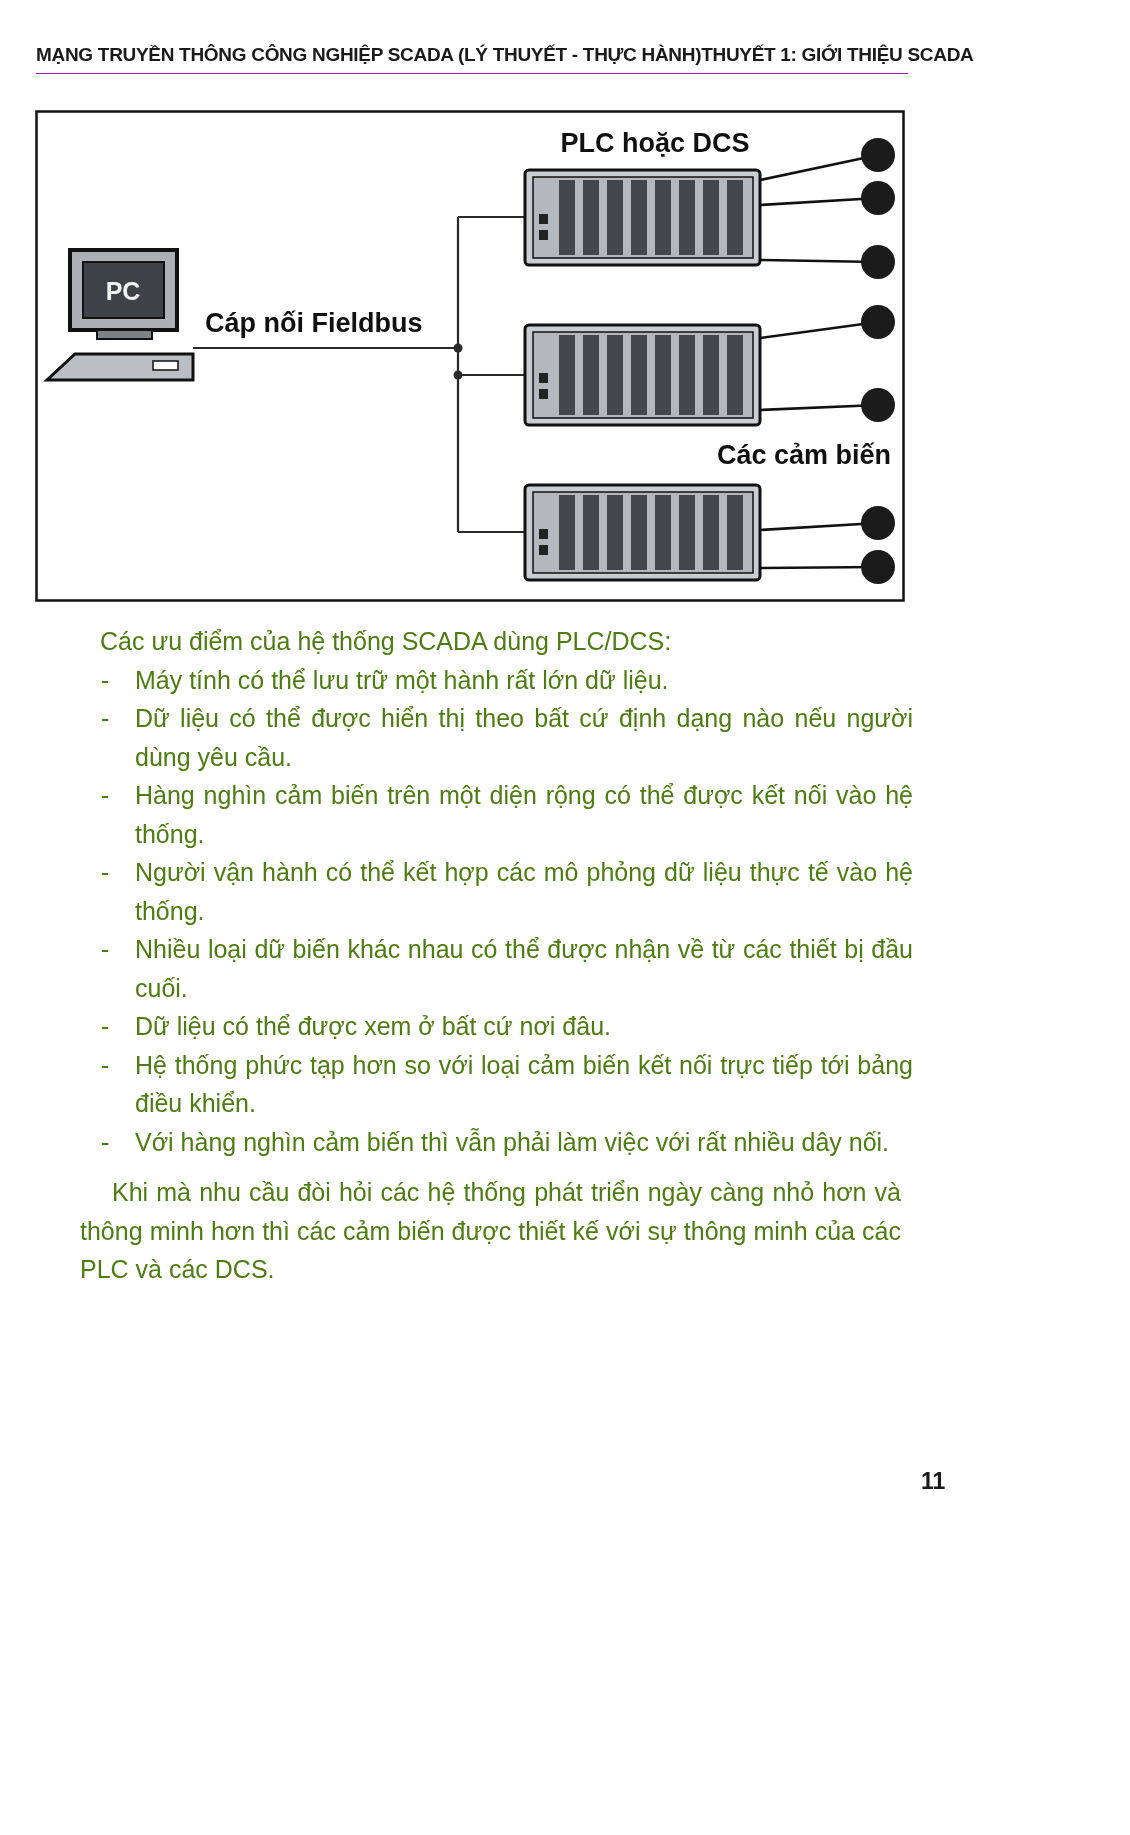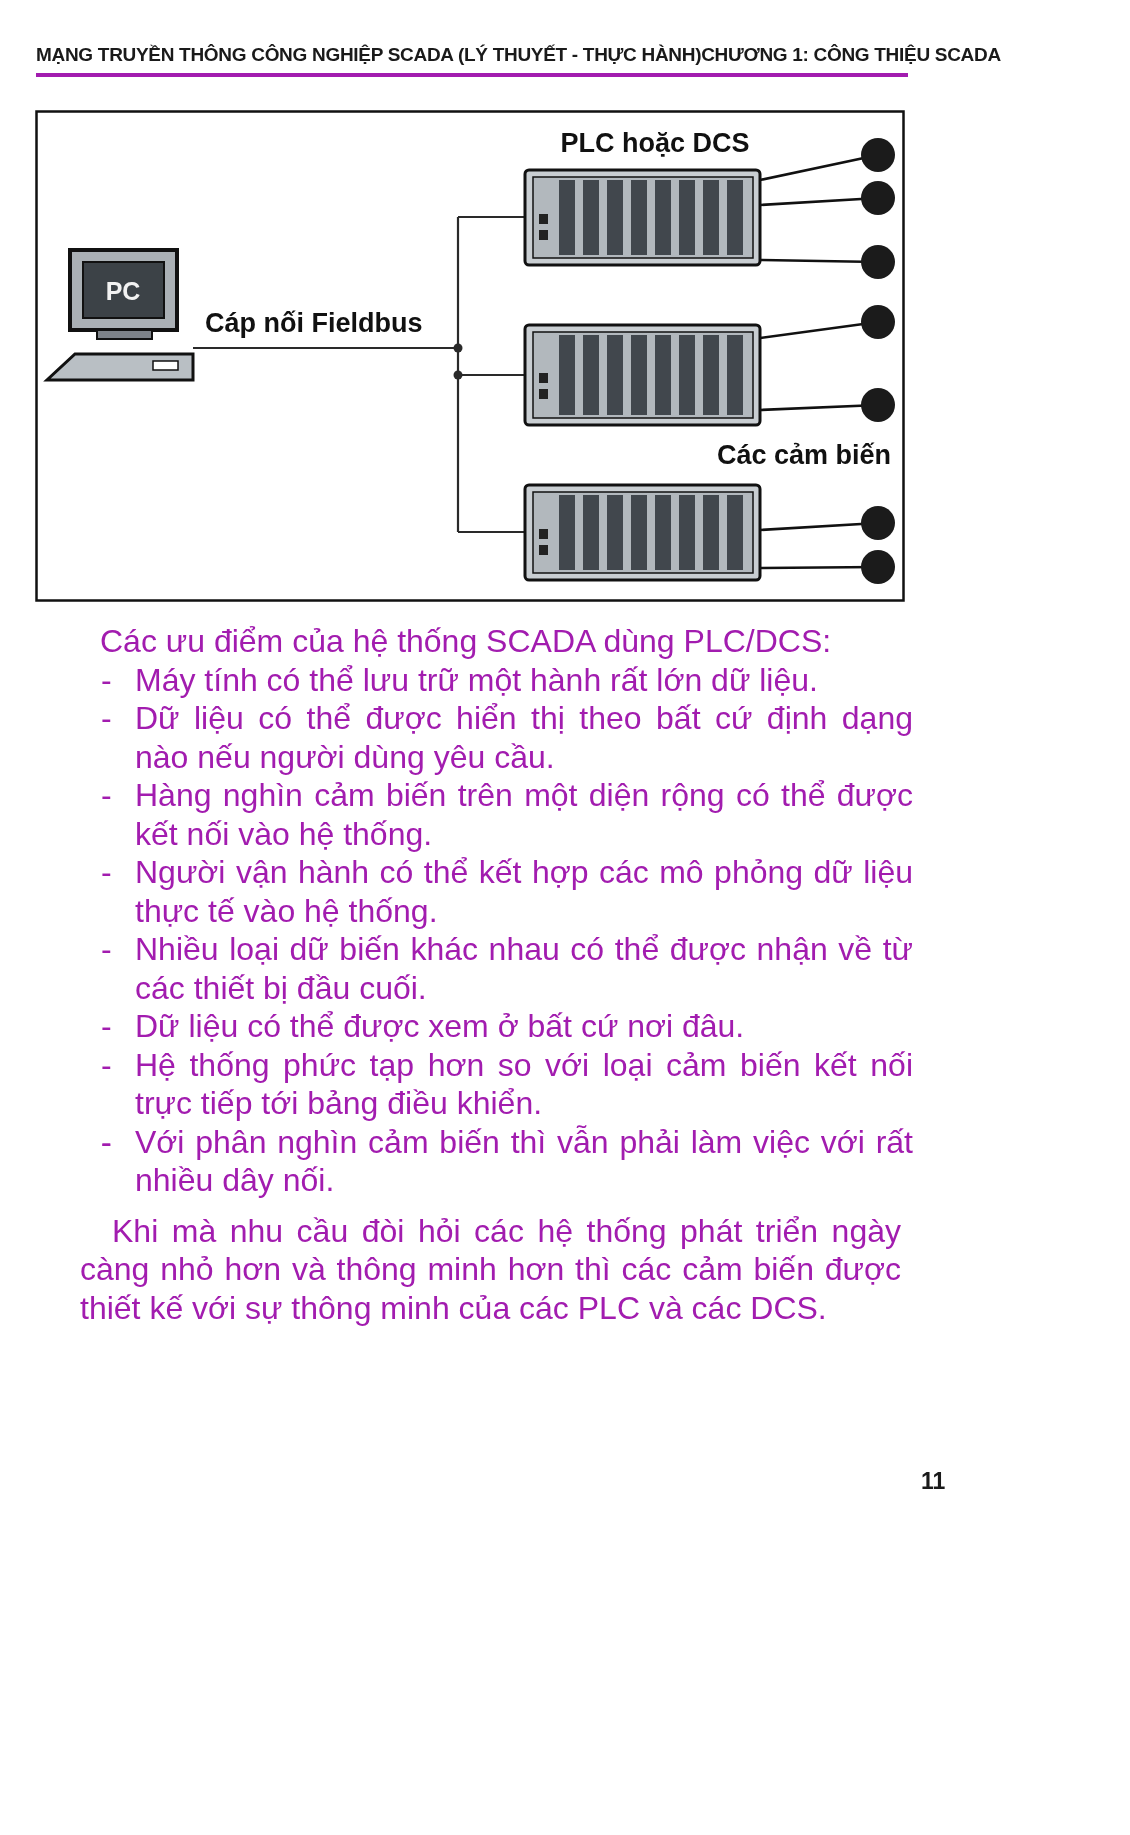--- a/index.html
+++ b/index.html
@@ -19,21 +19,21 @@
   }
   
   .header {
     position: absolute;
     left: 36px;
     top: 44px;
     width: 872px;
     display: flex;
     justify-content: space-between;
     align-items: flex-end;
-    border-bottom: 4px solid #a21caf;
+    border-bottom: 1px solid #a21caf;
     padding-bottom: 7px;
     font-weight: 700;
     font-size: 19px;
     letter-spacing: -0.3px;
     white-space: nowrap;
   }
   
   .diagram {
     position: absolute;
     left: 35px;
@@ -54,23 +54,23 @@
     fill: #f2f2f2;
   }
   .wire { stroke: #2a2a2a; stroke-width: 2.2; fill: none; }
   .sensor-wire { stroke: #111; stroke-width: 2.6; fill: none; }
   
   .content {
     position: absolute;
     left: 68px;
     top: 622px;
     width: 845px;
-    font-size: 32px;
+    font-size: 25px;
     line-height: 38.5px;
-    color: #a21caf;
+    color: #4d7c0f;
   }
   .section-title {
     padding-left: 32px;
   }
   .bullet-list {
     list-style: none;
     margin: 0;
     padding: 0;
   }
   .bullet {
@@ -96,21 +96,21 @@
     font-weight: 700;
   }
 </style>
 </head>
 <body>
 
 <div class="page">
 
   <div class="header">
     <span>MẠNG TRUYỀN THÔNG CÔNG NGHIỆP SCADA (LÝ THUYẾT - THỰC HÀNH)</span>
-    <span>CHƯƠNG 1: CÔNG THIỆU SCADA</span>
+    <span>THUYẾT 1: GIỚI THIỆU SCADA</span>
   </div>
 
   <div class="diagram">
     <svg viewBox="0 0 870 492" width="870" height="492">
 
       <rect x="1.5" y="1.5" width="867" height="489" fill="#ffffff" stroke="#111" stroke-width="2.5"></rect>
 
       <g>
         <path class="wire" d="M158 238 H 423"></path>
         <path class="wire" d="M423 107 V 422"></path>
@@ -242,21 +242,21 @@
     <ul class="bullet-list">
       <li class="bullet">
         <span class="dash">-</span>
         <span>Hệ thống phức tạp hơn so với loại cảm biến kết nối trực tiếp tới bảng điều khiển.</span>
       </li>
       <li class="bullet">
         <span class="dash">-</span>
       </li>
       <li class="bullet">
         <span class="dash">-</span>
-        <span>Với phân nghìn cảm biến thì vẫn phải làm việc với rất nhiều dây nối.</span>
+        <span>Với hàng nghìn cảm biến thì vẫn phải làm việc với rất nhiều dây nối.</span>
       </li>
     </ul>
 
     <p class="closing">Khi mà nhu cầu đòi hỏi các hệ thống phát triển ngày càng nhỏ hơn và thông minh hơn thì các cảm biến được thiết kế với sự thông minh của các PLC và các DCS.</p>
   </div>
 
   <div class="page-number">11</div>
 
 </div>
 

